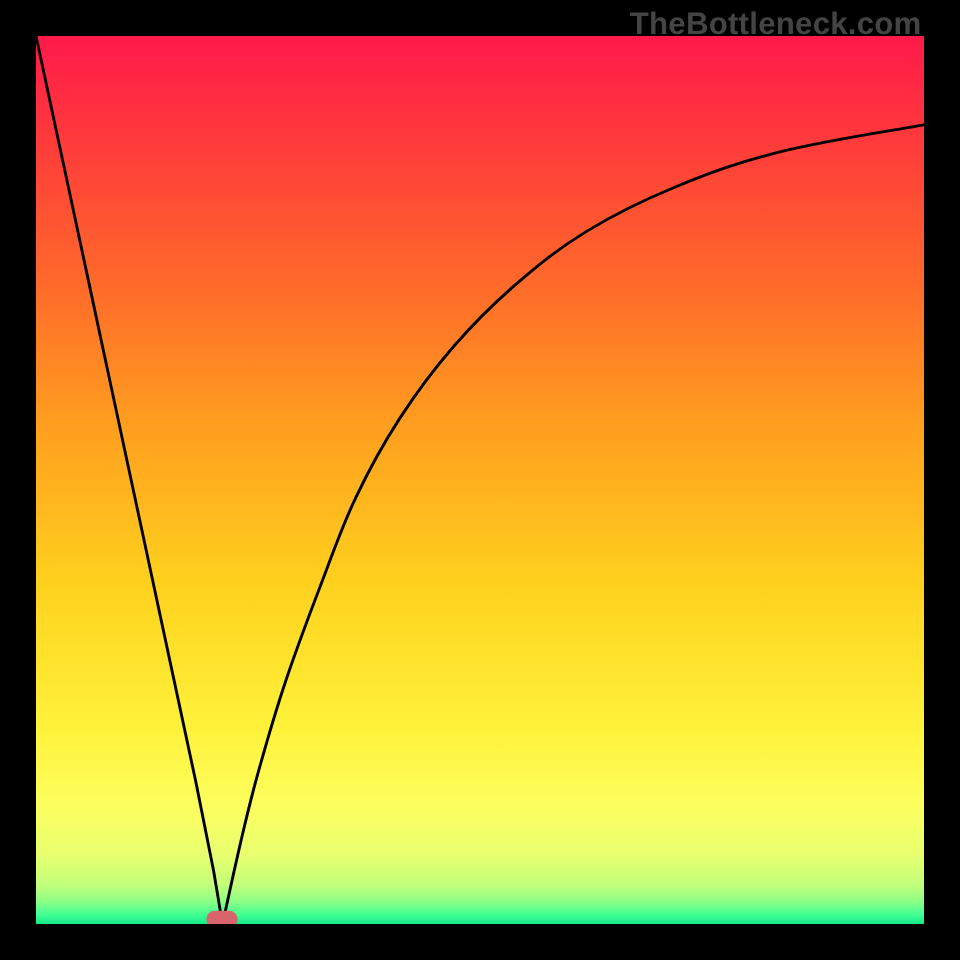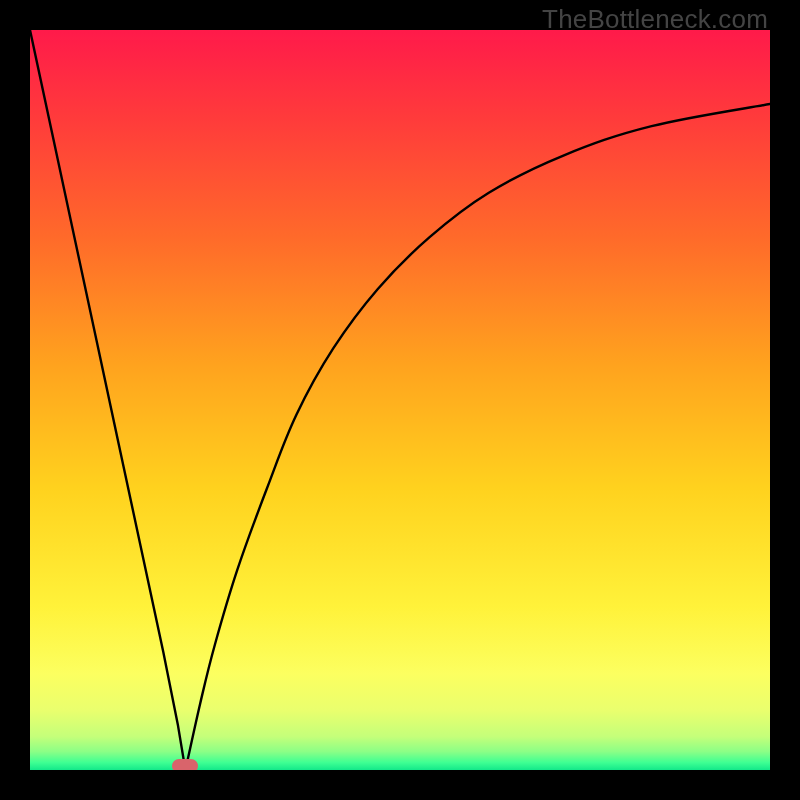--- a/index.html
+++ b/index.html
@@ -27,21 +27,21 @@
   .gradient-bg {
     position: absolute;
     inset: 0;
   }
   .watermark {
     position: absolute;
     top: 4px;
     right: 32px;
     color: #444;
     font-size: 26px;
-    font-weight: 400;
+    font-weight: 700;
     letter-spacing: 0.2px;
     user-select: none;
   }
   svg.curve {
     position: absolute;
     inset: 0;
     width: 100%;
     height: 100%;
   }
   .marker {

